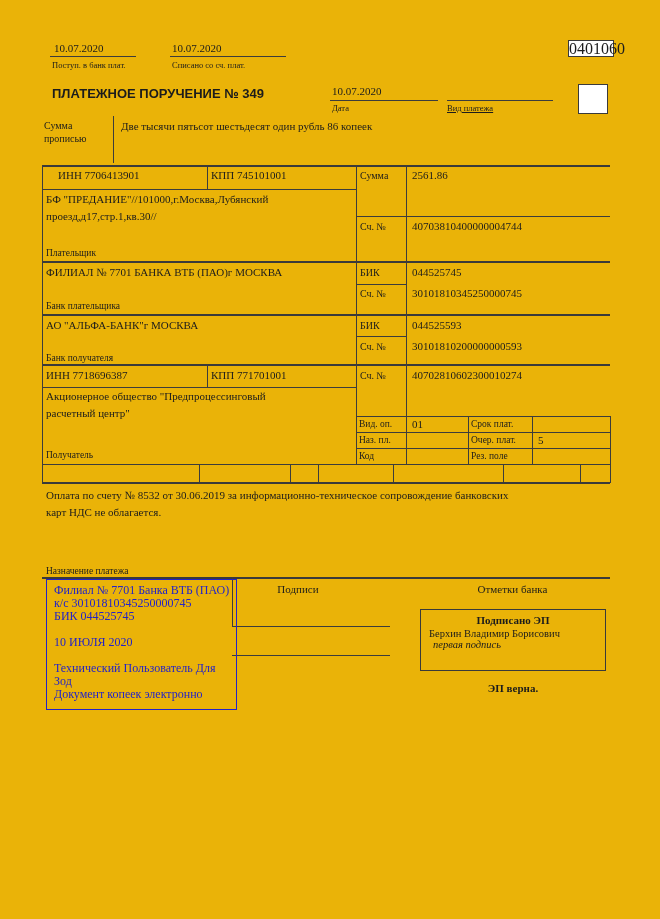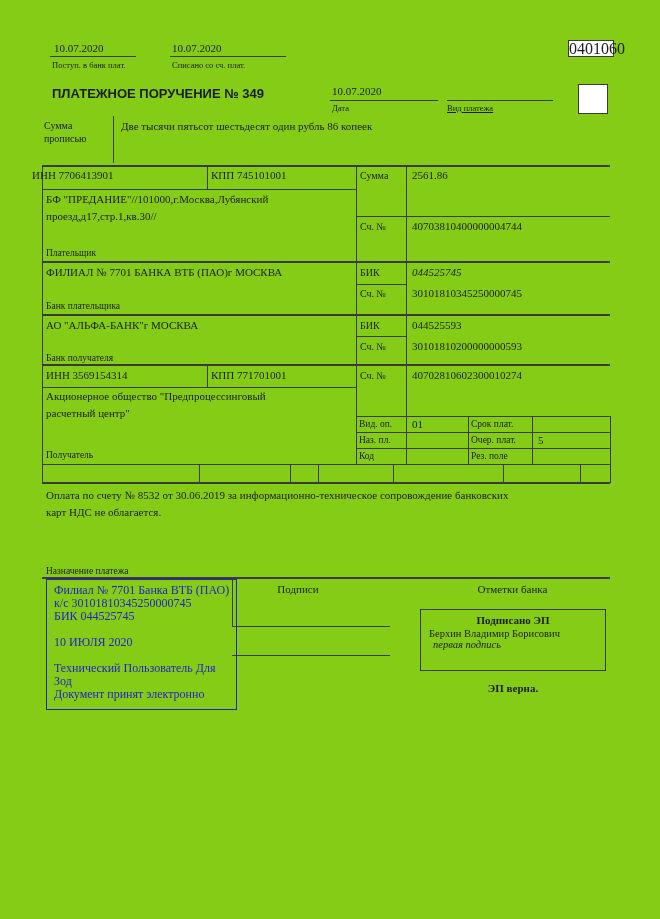--- a/index.html
+++ b/index.html
@@ -1,17 +1,17 @@
 <!DOCTYPE html>
 <html><head>
 <meta charset="utf-8">
 <style>
   html,body{margin:0;padding:0;background:#fff;}
   .doc{
-    position:relative;width:660px;height:919px;background:#84cc16;overflow:hidden;
+    position:relative;width:660px;height:919px;background:#eab308;overflow:hidden;
     font-family:"Liberation Serif","DejaVu Serif",serif;color:#1c1c1c;
   }
   .t{position:absolute;white-space:nowrap;font-size:11px;line-height:12px;}
   .sm{font-size:8.5px;line-height:9px;}
   .md{font-size:9.5px;line-height:10px;}
   .lbl{font-size:10px;line-height:11px;}
   .hl{position:absolute;height:1px;background:#3c3c3c;}
   .hl2{position:absolute;height:2px;background:#3a3a3a;}
   .vl{position:absolute;width:1px;background:#3c3c3c;}
   .title{
@@ -80,45 +80,45 @@
   <div class="vl" style="left:468px;top:416px;height:48px;"></div>
   <div class="vl" style="left:532px;top:416px;height:48px;"></div>
   <div class="vl" style="left:610px;top:416px;height:67px;"></div>
   <div class="vl" style="left:199px;top:464px;height:18px;"></div>
   <div class="vl" style="left:290px;top:464px;height:18px;"></div>
   <div class="vl" style="left:318px;top:464px;height:18px;"></div>
   <div class="vl" style="left:393px;top:464px;height:18px;"></div>
   <div class="vl" style="left:503px;top:464px;height:18px;"></div>
   <div class="vl" style="left:580px;top:464px;height:18px;"></div>
 
-  <div class="t" style="left:32px;top:169px;">ИНН 7706413901</div>
+  <div class="t" style="left:58px;top:169px;">ИНН 7706413901</div>
   <div class="t" style="left:211px;top:169px;">КПП 745101001</div>
   <div class="t lbl" style="left:360px;top:170px;">Сумма</div>
   <div class="t" style="left:412px;top:169px;">2561.86</div>
   <div class="t" style="left:46px;top:193px;">БФ "ПРЕДАНИЕ"//101000,г.Москва,Лубянский</div>
   <div class="t" style="left:46px;top:210px;">проезд,д17,стр.1,кв.30//</div>
   <div class="t lbl" style="left:360px;top:221px;">Сч. №</div>
   <div class="t" style="left:412px;top:220px;">40703810400000004744</div>
   <div class="t md" style="left:46px;top:248px;">Плательщик</div>
 
   <div class="t" style="left:46px;top:266px;">ФИЛИАЛ № 7701 БАНКА ВТБ (ПАО)г МОСКВА</div>
   <div class="t lbl" style="left:360px;top:267px;">БИК</div>
-  <div class="t" style="left:412px;top:266px;font-style:italic;">044525745</div>
+  <div class="t" style="left:412px;top:266px;">044525745</div>
   <div class="t lbl" style="left:360px;top:288px;">Сч. №</div>
   <div class="t" style="left:412px;top:287px;">30101810345250000745</div>
   <div class="t md" style="left:46px;top:301px;">Банк плательщика</div>
 
   <div class="t" style="left:46px;top:319px;">АО "АЛЬФА-БАНК"г МОСКВА</div>
   <div class="t lbl" style="left:360px;top:320px;">БИК</div>
   <div class="t" style="left:412px;top:319px;">044525593</div>
   <div class="t lbl" style="left:360px;top:341px;">Сч. №</div>
   <div class="t" style="left:412px;top:340px;">30101810200000000593</div>
   <div class="t md" style="left:46px;top:353px;">Банк получателя</div>
 
-  <div class="t" style="left:46px;top:369px;">ИНН 3569154314</div>
+  <div class="t" style="left:46px;top:369px;">ИНН 7718696387</div>
   <div class="t" style="left:211px;top:369px;">КПП 771701001</div>
   <div class="t lbl" style="left:360px;top:370px;">Сч. №</div>
   <div class="t" style="left:412px;top:369px;">40702810602300010274</div>
   <div class="t" style="left:46px;top:390px;">Акционерное общество "Предпроцессинговый</div>
   <div class="t" style="left:46px;top:407px;">расчетный центр"</div>
   <div class="t md" style="left:46px;top:450px;">Получатель</div>
 
   <div class="t md" style="left:359px;top:419px;">Вид. оп.</div>
   <div class="t" style="left:412px;top:418px;">01</div>
   <div class="t md" style="left:471px;top:419px;">Срок плат.</div>
@@ -141,21 +141,21 @@
 
   <div class="stamp">
     <div>Филиал № 7701 Банка ВТБ (ПАО)</div>
     <div>к/с 30101810345250000745</div>
     <div>БИК 044525745</div>
     <div class="spacer"></div>
     <div>10 ИЮЛЯ 2020</div>
     <div class="spacer"></div>
     <div>Технический Пользователь Для</div>
     <div>Зод</div>
-    <div>Документ принят электронно</div>
+    <div>Документ копеек электронно</div>
   </div>
 
   <div class="epbox">
     <div class="row center" style="font-weight:bold;font-size:11px;margin-top:4px;">Подписано ЭП</div>
     <div class="row" style="font-size:10.5px;margin:2px 0 0 8px;">Берхин Владимир Борисович</div>
     <div class="row" style="font-size:10.5px;font-style:italic;margin:0 0 0 12px;">первая подпись</div>
     <div class="row center" style="font-weight:bold;font-size:11px;">ЭП верна.</div>
   </div>
 
 </div>

